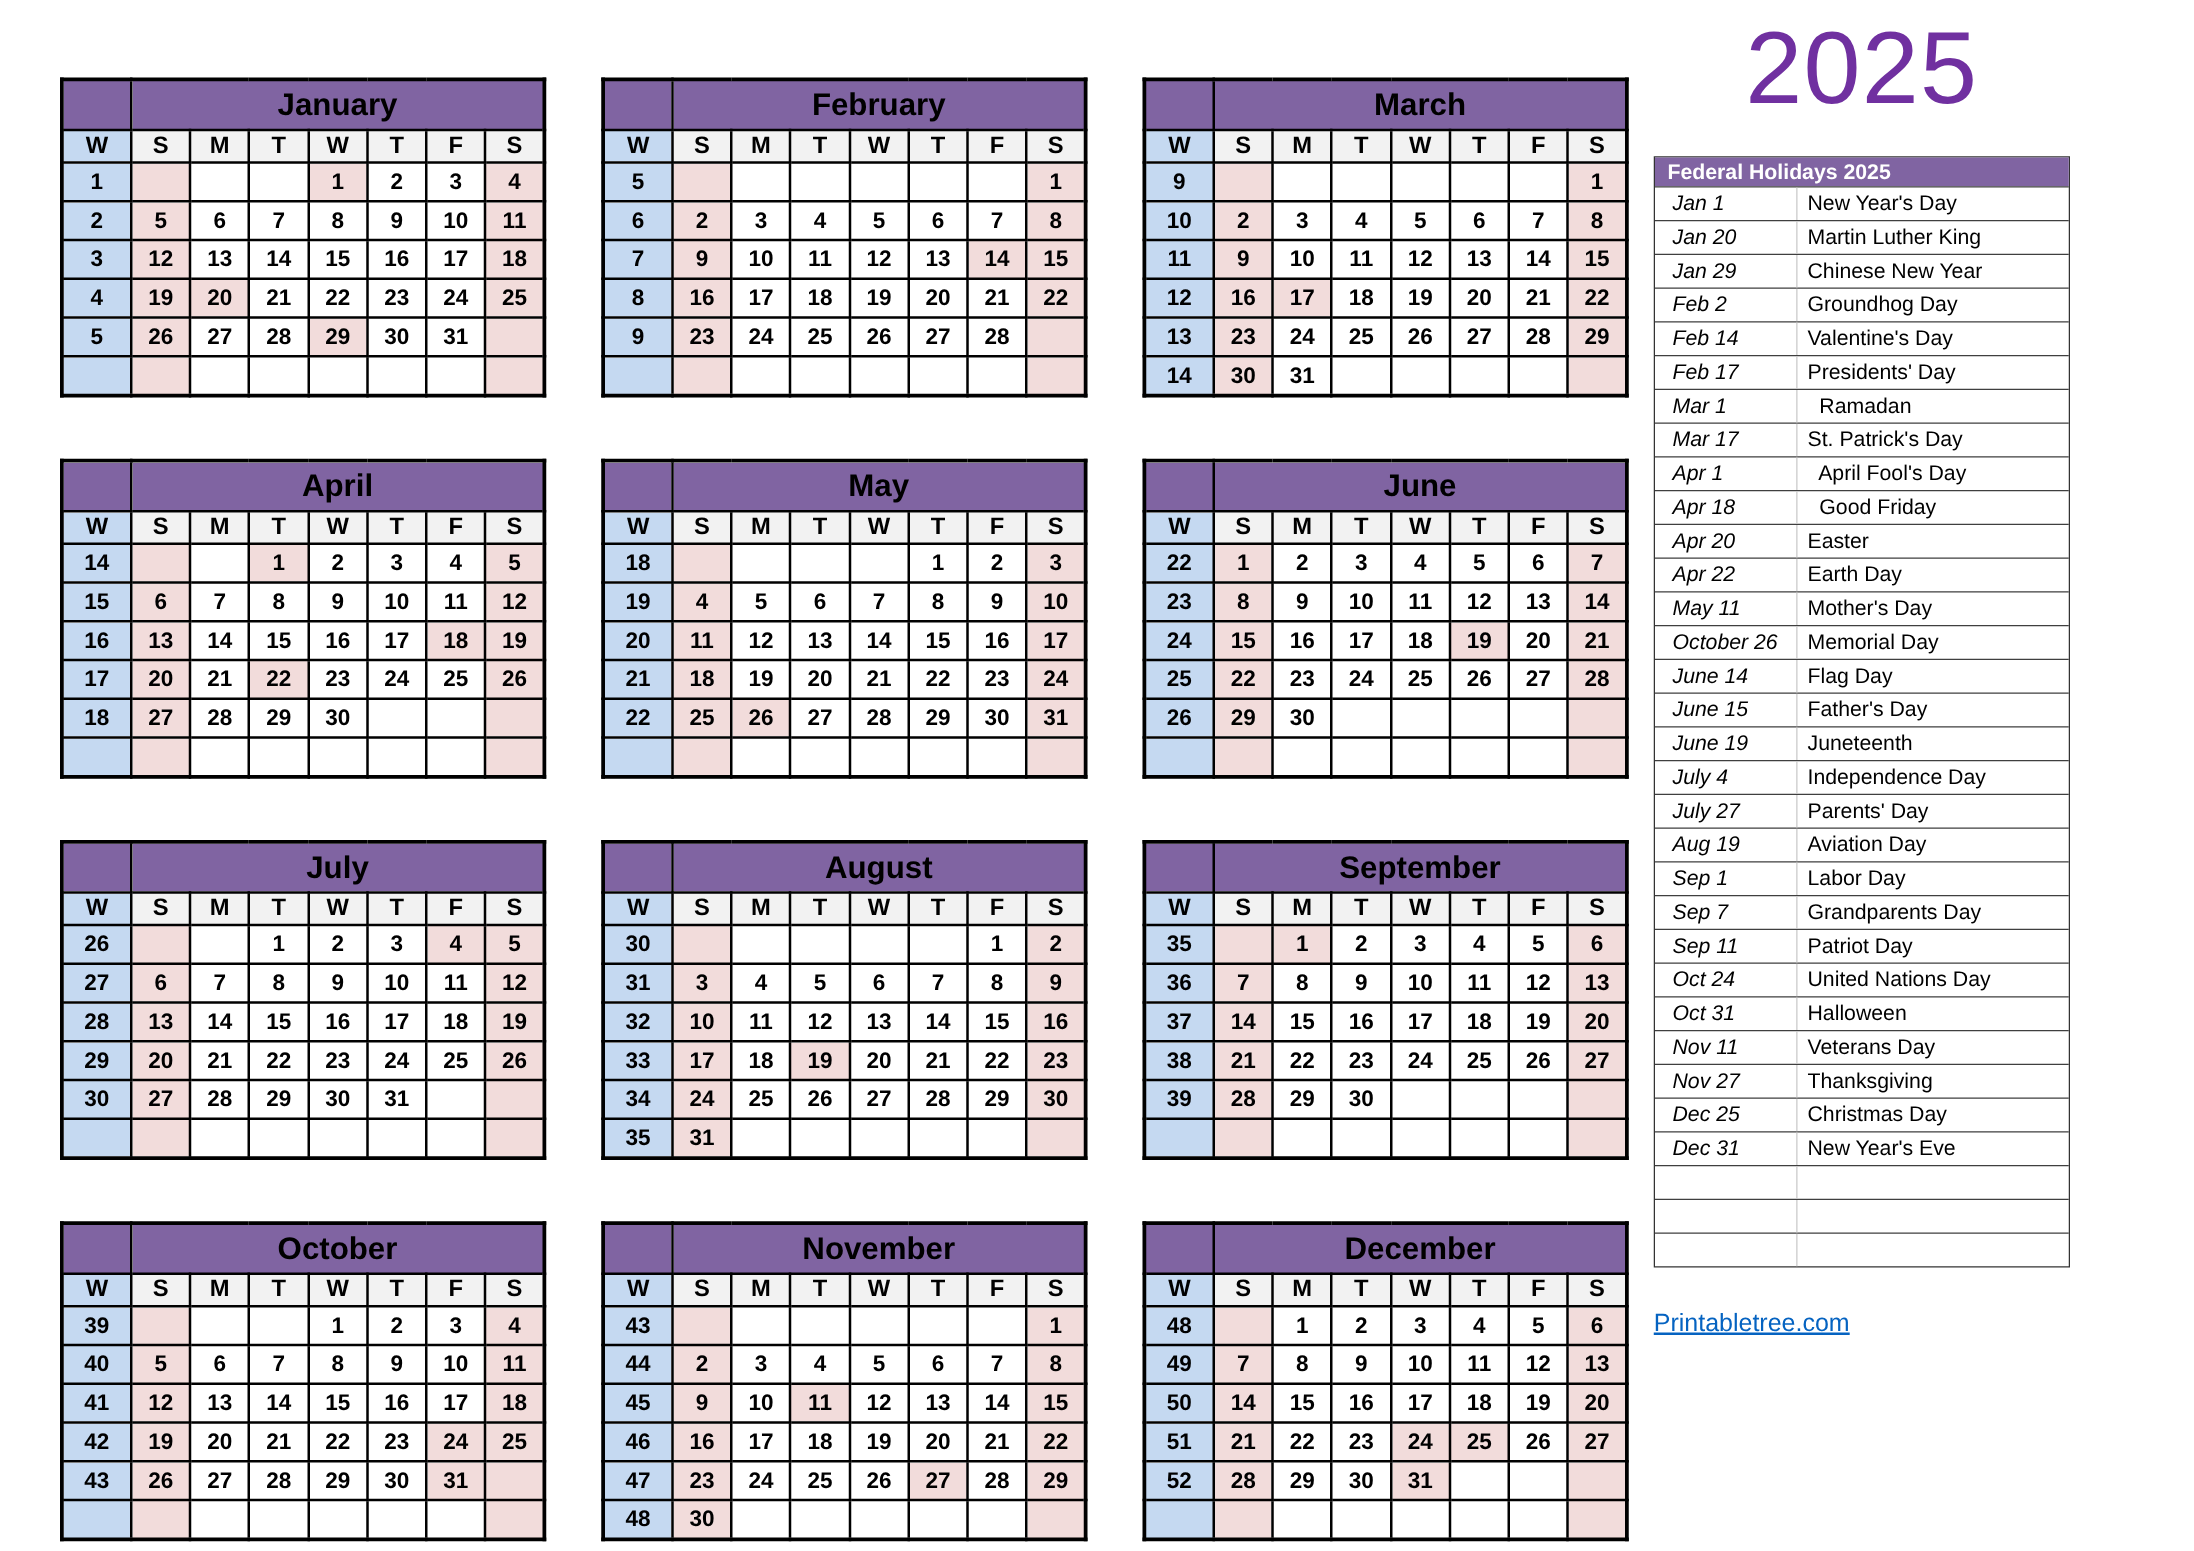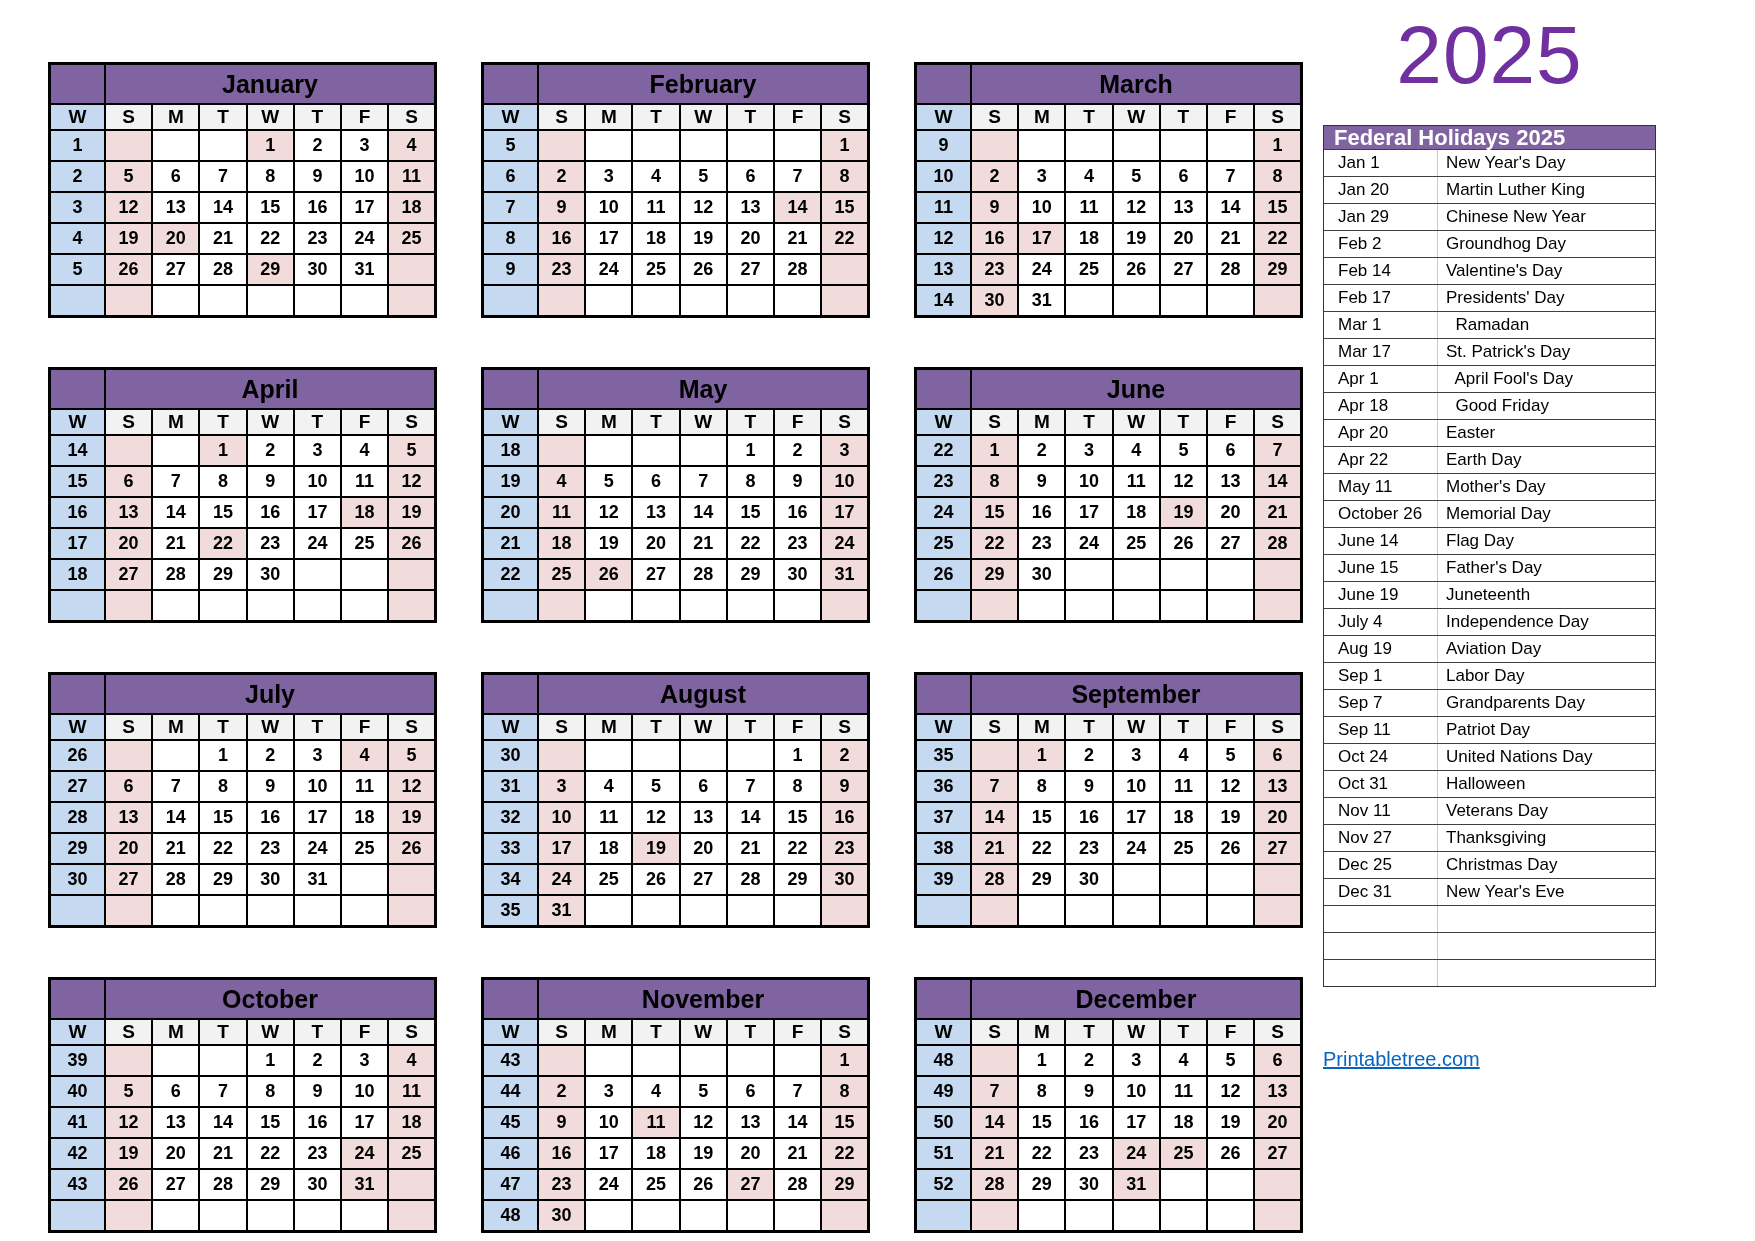--- a/index.html
+++ b/index.html
@@ -48,28 +48,28 @@
   td.wkend { background:var(--weekend-pink); }
   td.hol-bg { background:var(--weekend-pink); color:var(--holiday-red); }
   td.hol-text { color:var(--holiday-red); }
 
   .holidays {
     position:absolute; left:1323px; top:125px; width:333px;
     border:1px solid #333; background:#fff; box-sizing:border-box;
   }
   .holidays-header {
     background:var(--header-purple); color:#fff; font-weight:bold;
-    font-size:22px; height:23px; line-height:23px; padding-left:10px;
+    font-size:17px; height:23px; line-height:23px; padding-left:10px;
   }
   .hrow {
     display:grid; grid-template-columns:114px 1fr;
     height:26px; line-height:26px; border-top:1px solid #3f3f3f;
     font-size:17px; color:#000;
   }
-  .hdate { padding-left:14px; border-right:1px solid #c9c9c9; white-space:pre; }
+  .hdate { padding-left:14px; border-right:1px solid #c9c9c9; white-space:pre;font-style:italic; }
   .hname { padding-left:8px; white-space:pre; }
 
   .footer-link {
     position:absolute; left:1323px; width:333px; top:1048px;
     color:var(--link-blue); text-decoration:underline;
     font-size:20px; cursor:pointer;
   }
 </style>
 </head>
 <body>
@@ -1084,20 +1084,24 @@
       </div>
       <div class="hrow">
         <div class="hdate">June 19</div>
         <div class="hname">Juneteenth</div>
       </div>
       <div class="hrow">
         <div class="hdate">July 4</div>
         <div class="hname">Independence Day</div>
       </div>
       <div class="hrow">
+        <div class="hdate">July 27</div>
+        <div class="hname">Parents' Day</div>
+      </div>
+      <div class="hrow">
         <div class="hdate">Aug 19</div>
         <div class="hname">Aviation Day</div>
       </div>
       <div class="hrow">
         <div class="hdate">Sep 1</div>
         <div class="hname">Labor Day</div>
       </div>
       <div class="hrow">
         <div class="hdate">Sep 7</div>
         <div class="hname">Grandparents Day</div>

